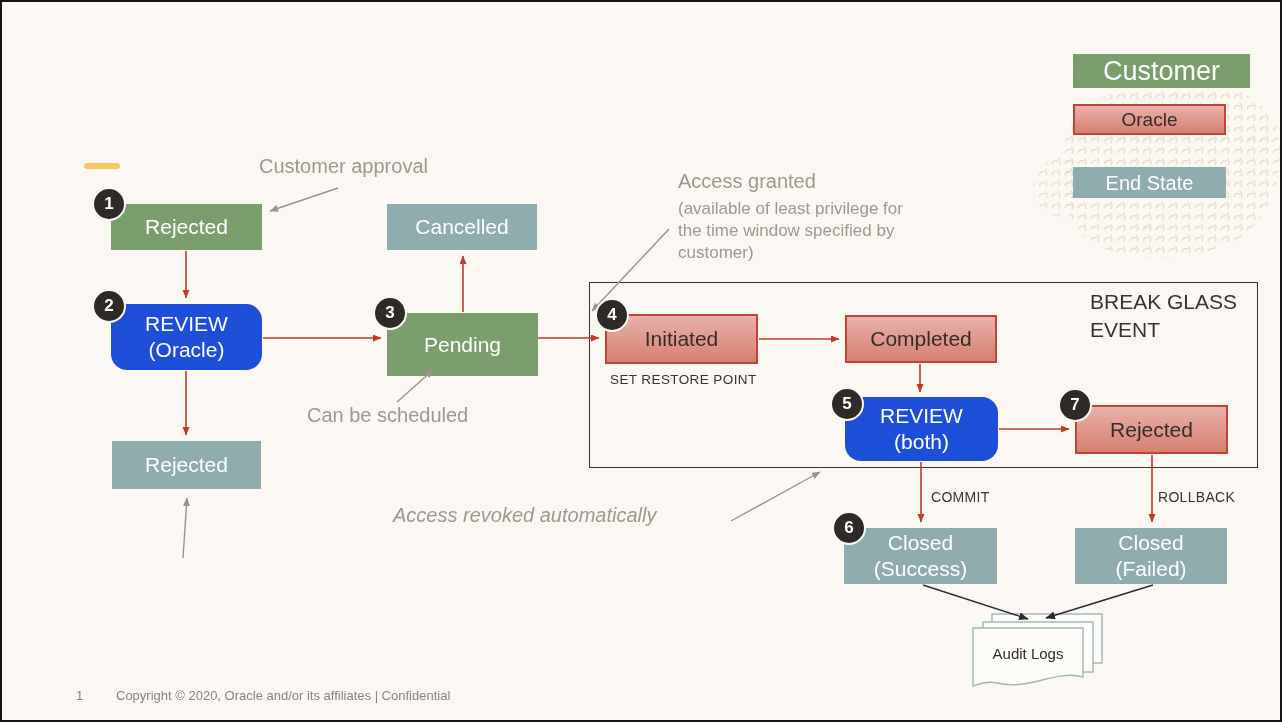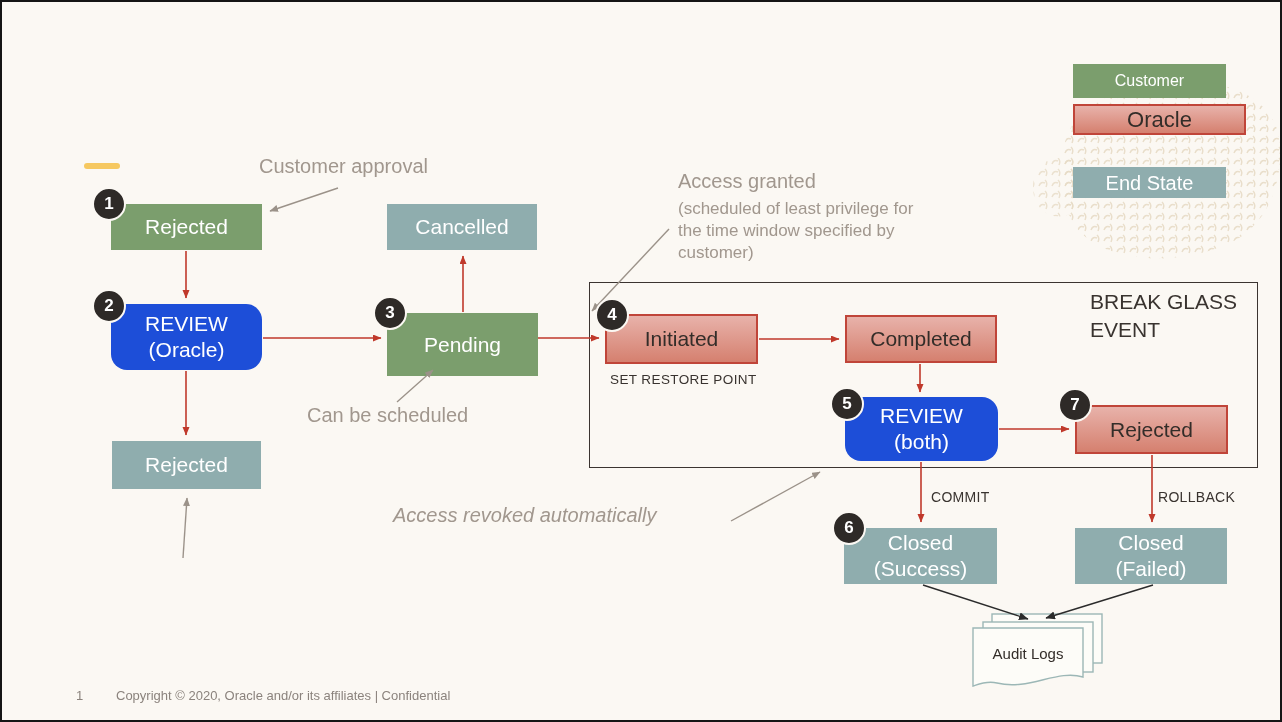--- a/index.html
+++ b/index.html
@@ -49,24 +49,24 @@
         <path d="M2 8 Q4 3 8 5" stroke="#e7dbc6" stroke-width="1.5" fill="none"></path>
         <path d="M8 2 Q11 5 9 9" stroke="#e7dbc6" stroke-width="1.5" fill="none"></path>
       </pattern>
     </defs>
     <path d="M40 130 C30 70 80 45 120 38 C180 28 235 40 252 80 C262 110 256 170 210 195 C150 225 70 215 48 175 C40 160 42 145 40 130 Z" fill="url(#stip)" opacity="0.9"></path>
     <path d="M10 150 C5 125 20 110 42 112 C60 114 66 135 58 155 C50 175 18 178 10 150 Z" fill="url(#stip)" opacity="0.8"></path>
   </svg>
 
   <div class="accent-dash"></div>
 
-  <div class="box green" style="left:1071px;top:62px;width:153px;height:34px;font-size:16px;">
+  <div class="box green" style="left:1071px;top:52px;width:177px;height:34px;font-size:27px;">
     <span>Customer</span>
   </div>
-  <div class="box red" style="left:1071px;top:102px;width:173px;height:31px;font-size:22px;align-items:center;">
+  <div class="box red" style="left:1071px;top:102px;width:153px;height:31px;font-size:19px;align-items:center;">
     <span>Oracle</span>
   </div>
   <div class="box blue" style="left:1071px;top:165px;width:153px;height:31px;font-size:20px;">
     <span>End State</span>
   </div>
 
   <div class="bgbox" style="left:587px;top:280px;width:667px;height:184px;"></div>
   <div class="bgtitle" style="left:1088px;top:286px;width:170px;">BREAK GLASS
 EVENT</div>
 
@@ -111,21 +111,21 @@
   <div class="badge" style="left:90px;top:185px;">1</div>
   <div class="badge" style="left:90px;top:287px;">2</div>
   <div class="badge" style="left:371px;top:294px;">3</div>
   <div class="badge" style="left:593px;top:296px;">4</div>
   <div class="badge" style="left:828px;top:385px;">5</div>
   <div class="badge" style="left:830px;top:509px;">6</div>
   <div class="badge" style="left:1056px;top:386px;">7</div>
 
   <div class="ann" style="left:257px;top:153px;">Customer approval</div>
   <div class="ann" style="left:676px;top:168px;">Access granted</div>
-  <div class="ann" style="left:676px;top:196px;font-size:17px;line-height:22px;">(scheduled of least privilege for
+  <div class="ann" style="left:676px;top:196px;font-size:17px;line-height:22px;">(available of least privilege for
 the time window specified by
 customer)</div>
   <div class="ann" style="left:305px;top:402px;">Can be scheduled</div>
   <div class="ann" style="left:391px;top:502px;font-style:italic;">Access revoked automatically</div>
 
   <div class="dark-label" style="left:608px;top:370px;font-size:13.5px;letter-spacing:.4px;">SET RESTORE POINT</div>
   <div class="dark-label" style="left:929px;top:487px;font-size:14px;letter-spacing:.3px;">COMMIT</div>
   <div class="dark-label" style="left:1156px;top:487px;font-size:14px;letter-spacing:.3px;">ROLLBACK</div>
 
   <svg class="docshape" style="left:955px;top:603px;" width="160" height="95" viewBox="0 0 160 95">

